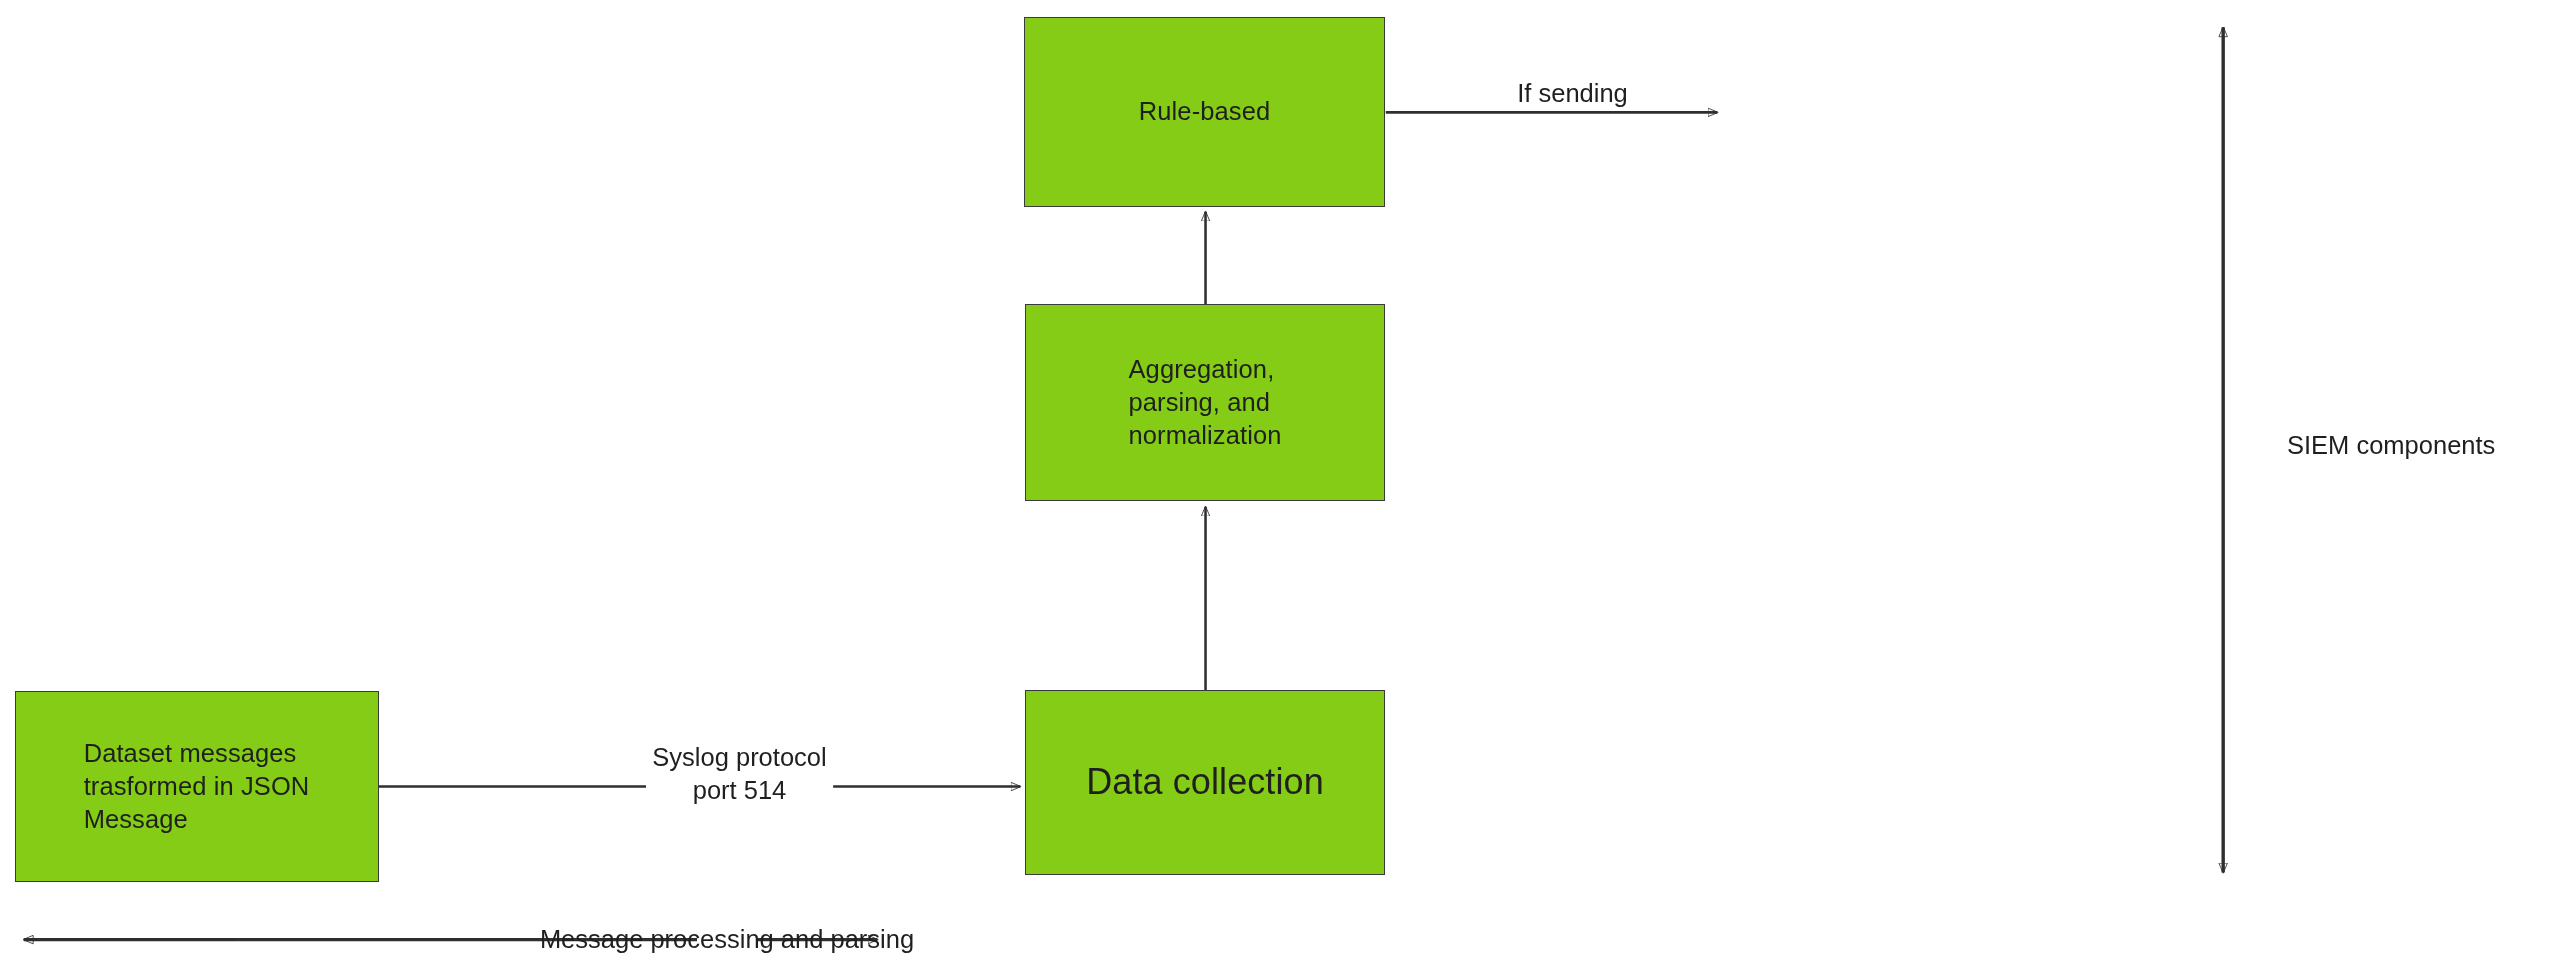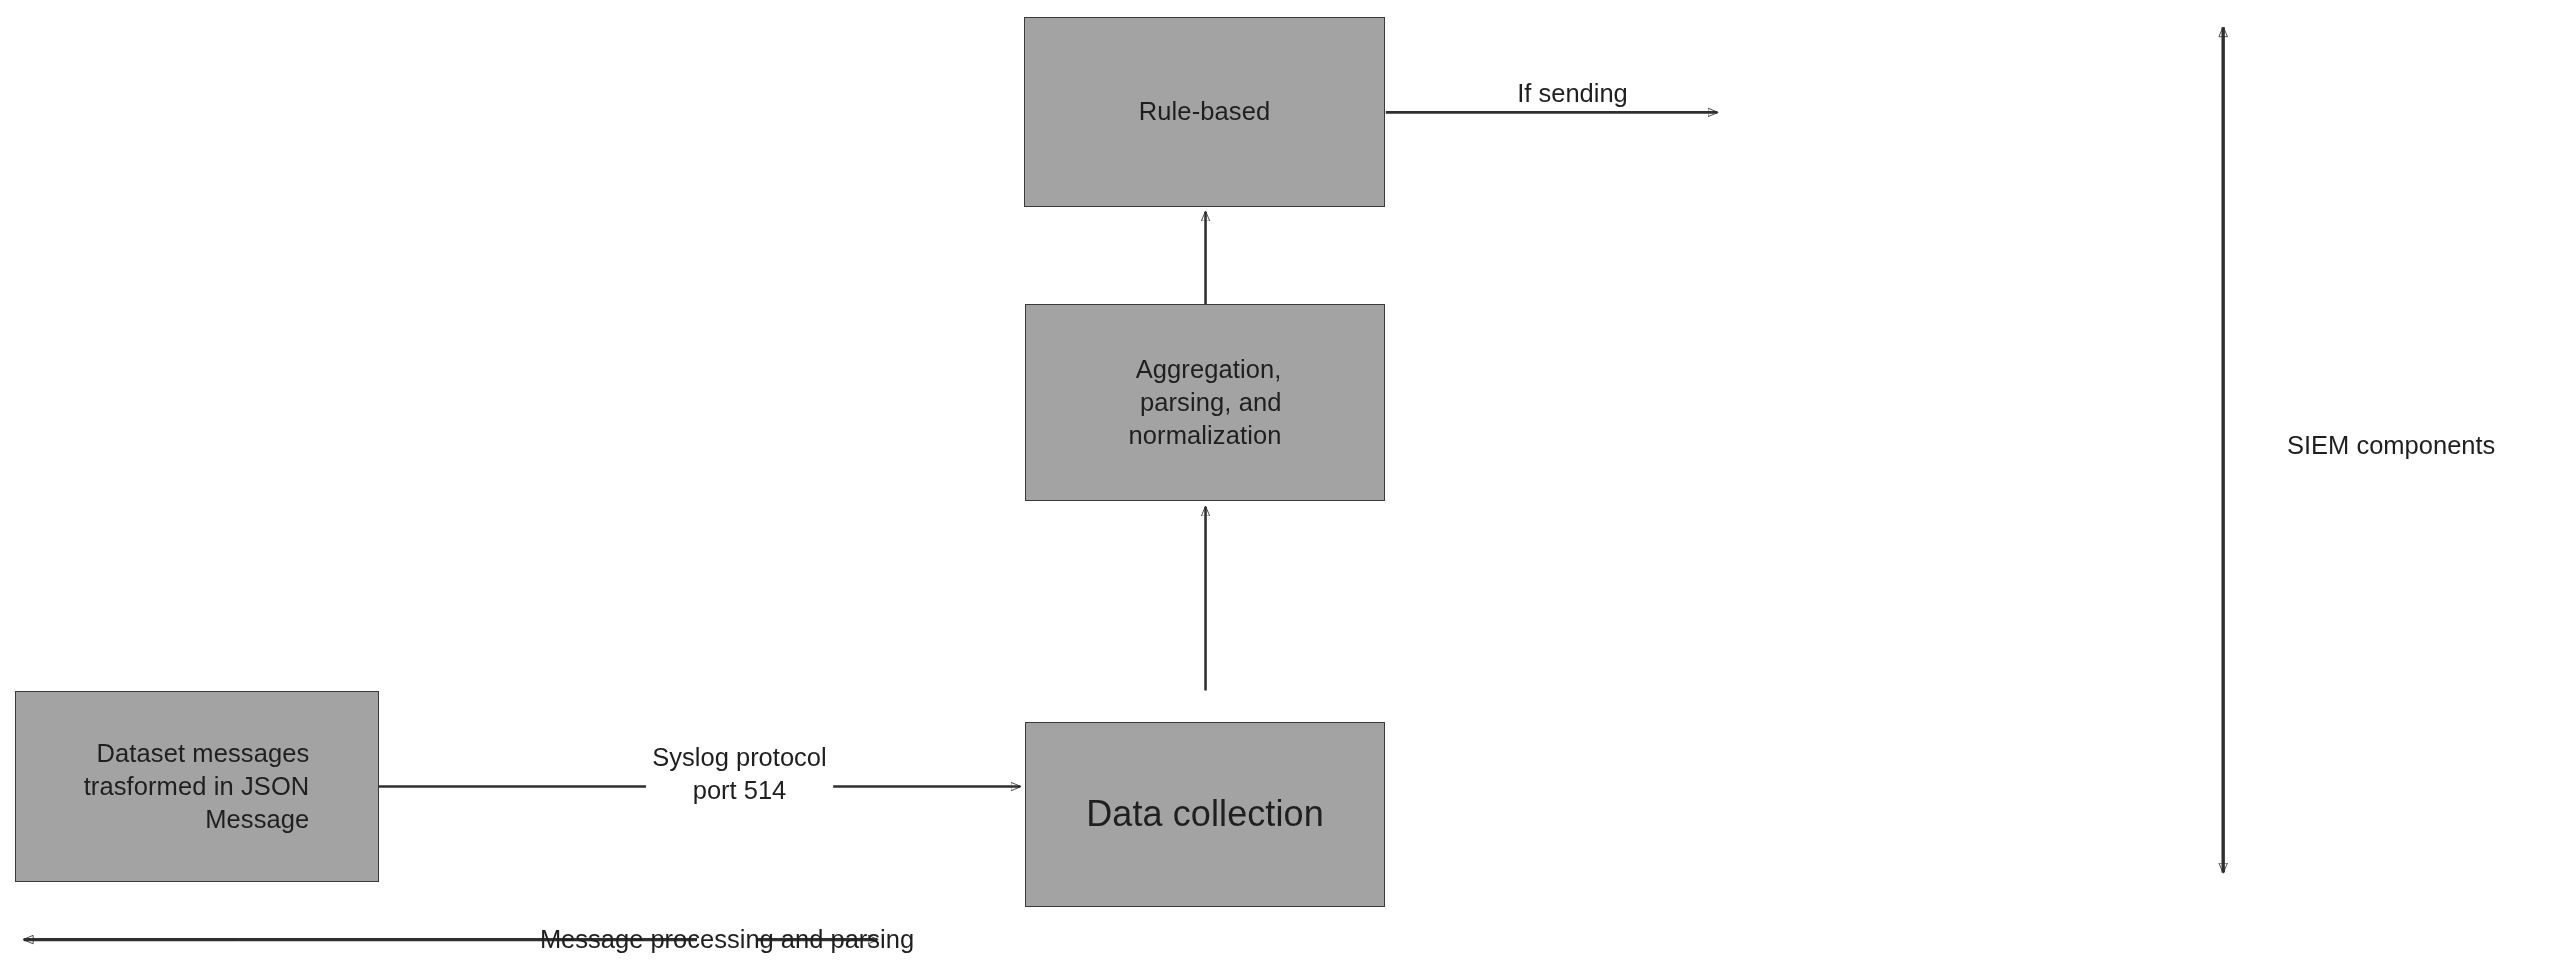--- a/index.html
+++ b/index.html
@@ -16,25 +16,25 @@
     position: relative;
     width: 2576px;
     height: 978px;
     background: #ffffff;
     overflow: hidden;
   }
   .node-box {
     position: absolute;
     box-sizing: border-box;
     border: 1.7px solid #3a3a3a;
-    background: #a3a3a3;
+    background: #84cc16;
     display: flex;
     align-items: center;
     justify-content: center;
-    text-align: right;
+    text-align: left;
   }
   .node-label {
     font-size: 25.5px;
     line-height: 1.30;
     color: #1f1f1f;
     letter-spacing: 0.1px;
     padding: 0 8.5px;
     white-space: pre-line;
   }
   .node-label.big {
@@ -117,21 +117,21 @@
     <span class="node-label">Rule-based</span>
   </div>
 
 
   <div class="node-box" style="left:1025px; top:304px; width:360px; height:197px;">
     <span class="node-label">Aggregation,
 parsing, and
 normalization</span>
   </div>
 
-  <div class="node-box" style="left:1025px; top:690px; width:360px; height:185px;margin-top:32px;">
+  <div class="node-box" style="left:1025px; top:690px; width:360px; height:185px;">
     <span class="node-label big">Data collection</span>
   </div>
 
   <div class="node-box" style="left:14.5px; top:691px; width:364px; height:191px;">
     <span class="node-label">Dataset messages
 trasformed in JSON
 Message</span>
   </div>
 
   <div class="edge-label" style="left:646px; top:708px; width:187px;">

